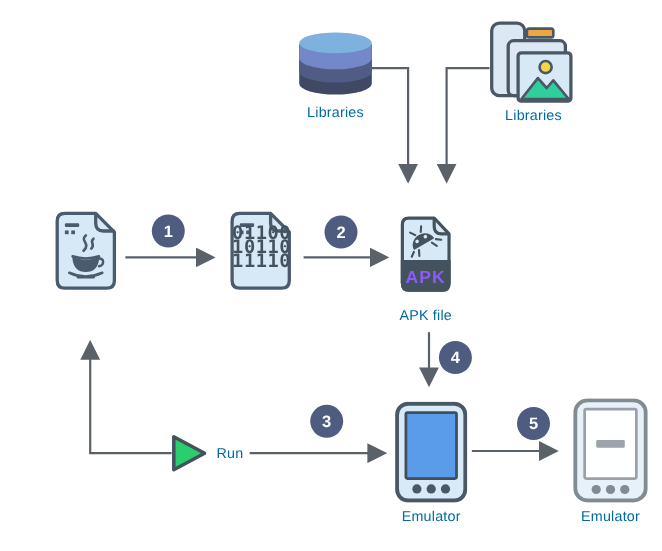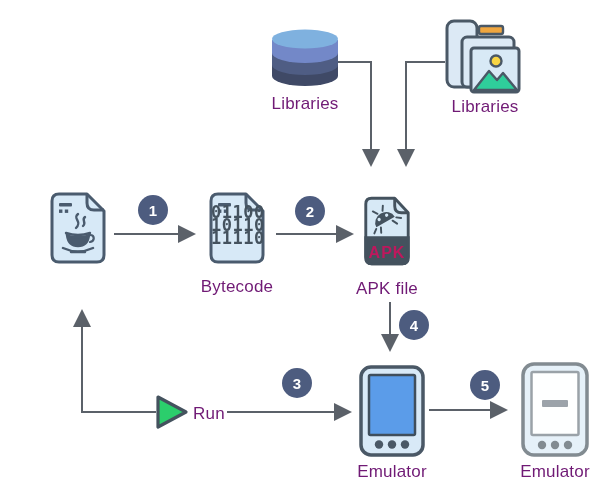--- a/index.html
+++ b/index.html
@@ -2,36 +2,36 @@
 <html><head>
 <meta charset="utf-8">
 <style>
   html,body{margin:0;padding:0;background:#fff;}
   .canvas{
     position:relative;width:602px;height:501px;background:#ffffff;overflow:hidden;
     font-family:"Liberation Sans",sans-serif;
   }
   .abs{position:absolute;}
   .lbl{
-    position:absolute;font-size:17px;color:#701a75;text-align:center;
+    position:absolute;font-size:13px;color:#0369a1;text-align:center;
     letter-spacing:.2px;white-space:nowrap;
   }
   .badge{
     position:absolute;width:30px;height:30px;border-radius:50%;
     background:#4D5C7F;color:#ffffff;display:flex;align-items:center;justify-content:center;
     font-size:15px;font-weight:600;
   }
   .digits{
     position:absolute;left:211px;top:206px;width:47px;text-align:center;
     font-family:"DejaVu Sans Mono",monospace;font-size:17px;font-weight:bold;
     color:#44525E;line-height:13px;letter-spacing:0.5px;
   }
   .apk-text{
     position:absolute;left:360px;top:244px;width:54px;text-align:center;
-    font-size:16px;font-weight:bold;color:#be185d;letter-spacing:1px;
+    font-size:16px;font-weight:bold;color:#8b5cf6;letter-spacing:1px;
   }
   svg{display:block;}
 </style>
 </head>
 <body>
 
 <div class="canvas">
 
   <svg class="abs" style="left:0;top:0" width="602" height="501" viewBox="0 0 602 501">
     <defs>
@@ -91,21 +91,20 @@
     <path d="M42 5 V14 Q42 21 49 21 H59" fill="none" stroke="#4A5B6E" stroke-width="3"></path>
     <rect x="14" y="14" width="13" height="3.4" rx="1" fill="#4A5B6E"></rect>
     <rect x="14" y="20.5" width="3.4" height="3.4" fill="#4A5B6E"></rect>
     <rect x="19.8" y="20.5" width="3.4" height="3.4" fill="#4A5B6E"></rect>
   </svg>
   <div class="digits">
     <div>01100</div>
     <div>10110</div>
     <div>11110</div>
   </div>
-  <div class="lbl" style="left:195px;top:277px;width:84px">Bytecode</div>
 
   <svg class="abs" style="left:360px;top:192px" width="54" height="78" viewBox="0 0 56 78">
     <path d="M6 11 Q6 5 12 5 H36 L50 20 V66 Q50 73 44 73 H12 Q6 73 6 66 Z" fill="#D7E9F6" stroke="#44525E" stroke-width="3" stroke-linejoin="round"></path>
     <path d="M36 5 V13 Q36 20 43 20 H50" fill="none" stroke="#44525E" stroke-width="3"></path>
     <path d="M6 46 H50 V66 Q50 73 44 73 H12 Q6 73 6 66 Z" fill="#44525E" stroke="#44525E" stroke-width="3"></path>
     <g transform="translate(14,16) rotate(-30 11 11)">
       <path d="M0 14 a11 10 0 0 1 22 0 Z" fill="#44525E"></path>
       <circle cx="6.5" cy="8.5" r="1.7" fill="#D7E9F6"></circle>
       <circle cx="15.5" cy="8.5" r="1.7" fill="#D7E9F6"></circle>
       <g stroke="#44525E" stroke-width="2" stroke-linecap="round">

